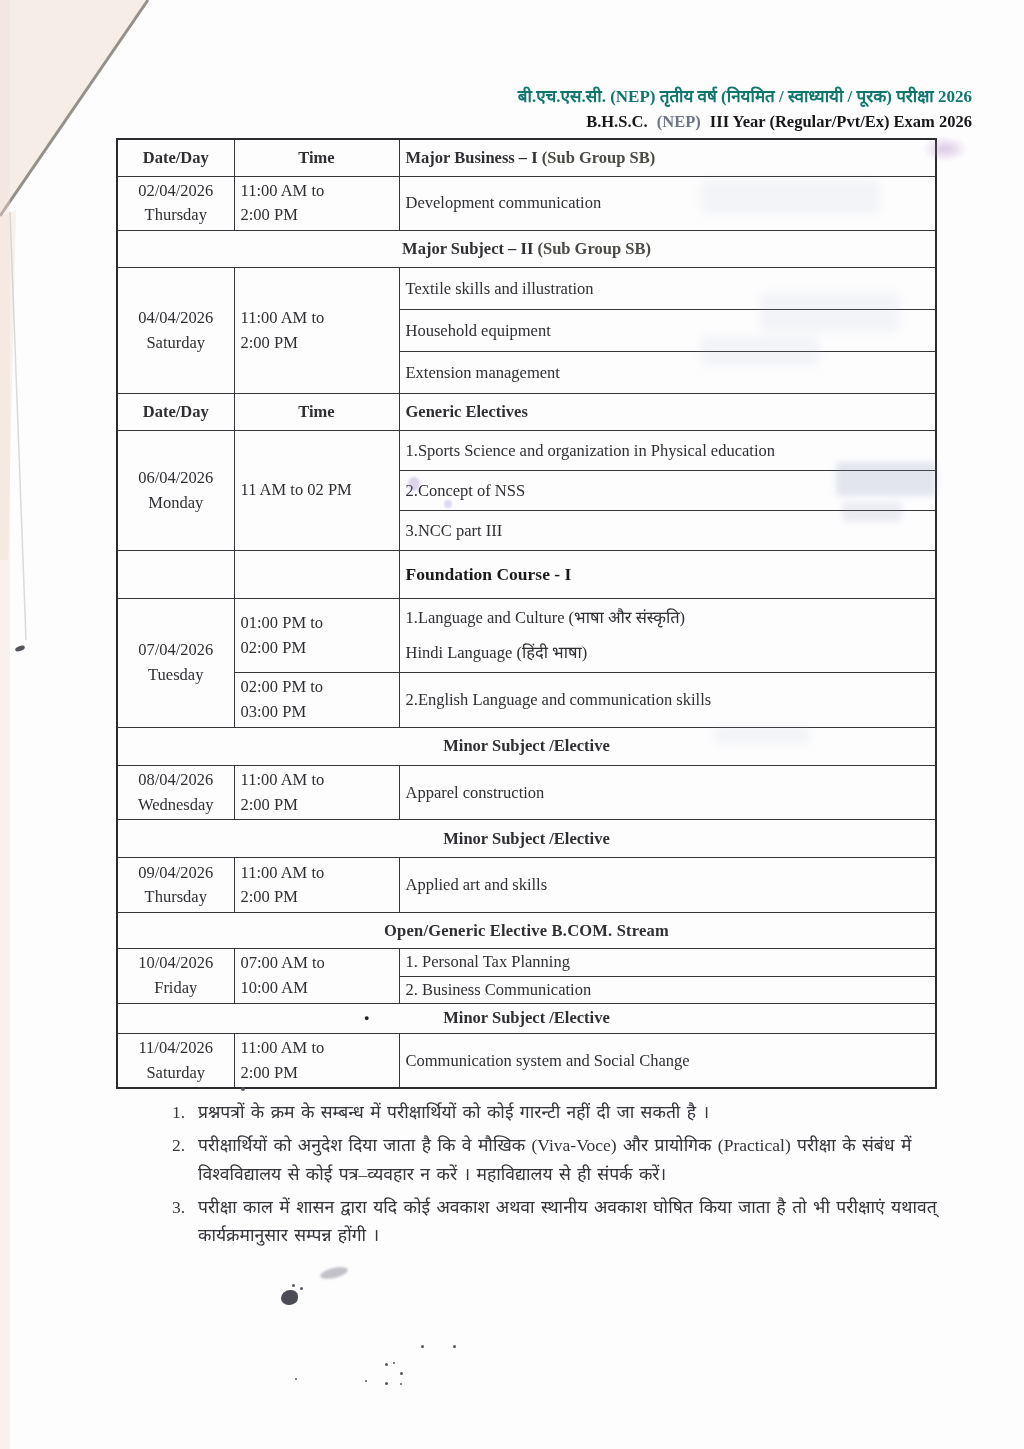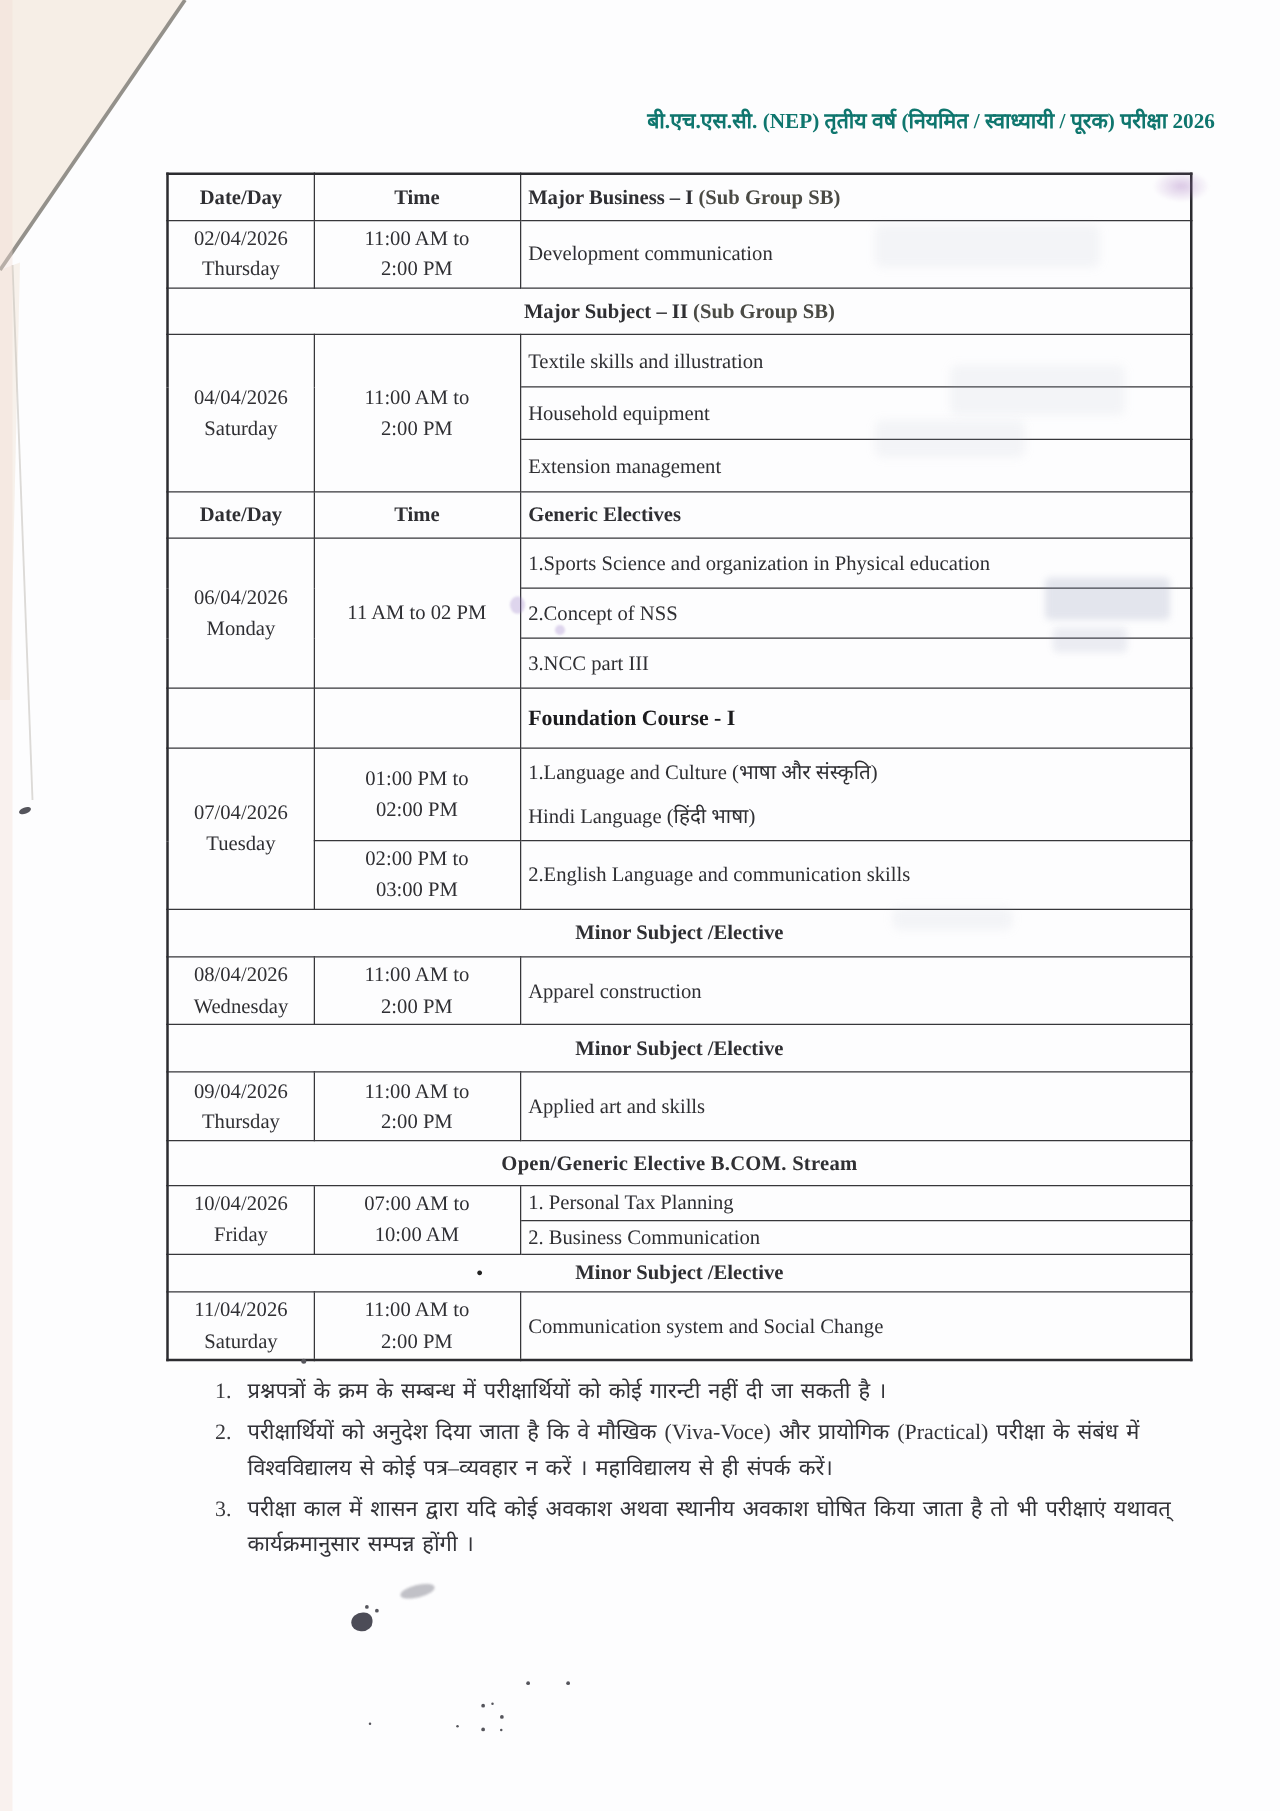--- a/index.html
+++ b/index.html
@@ -16,38 +16,38 @@
   
   .doc-header{position:absolute;right:52px;top:86px;text-align:right;line-height:1.35;}
   .hdr-line1{font-size:17px;font-weight:bold;color:#0f766e;
     font-family:"Liberation Serif","DejaVu Serif",serif;}
   .hdr-line2{font-size:16.5px;font-weight:bold;color:#17171a;margin-top:2px;}
   .hdr-line2 .part{margin-left:5px;}
   .hdr-line2 .nep{color:#6d7586;}
 
   
   table.timetable{
-    position:absolute;left:133px;top:138px;width:819px;
+    position:absolute;left:116px;top:138px;width:819px;
     border-collapse:collapse;table-layout:fixed;
     background:transparent;
   }
   table.timetable th,table.timetable td{
     border:1.6px solid #36363a;
     padding:2px 6px;
     vertical-align:middle;
     color:#2f2f33;
     font-size:16.5px;
     overflow:hidden;
   }
   table.timetable{border:2.4px solid #2c2c30;}
   th.c-head{font-size:18px;font-weight:bold;color:#161619;text-align:center;}
   th.c-head-subject{text-align:left;padding-left:9px;}
   th.c-head-subject .sub{font-weight:bold;color:#4b4b45;}
   .c-date{text-align:center;line-height:1.5;color:#2b2b2e;}
-  .c-time{text-align:center;white-space:pre-line;line-height:1.5;color:#2b2b2e;}
+  .c-time{text-align:left;white-space:pre-line;line-height:1.5;color:#2b2b2e;}
   .c-subject{padding-left:10px;}
   .c-subject-bottom{vertical-align:bottom;padding-bottom:7px;}
   .c-section{text-align:center;font-weight:bold;font-size:17.5px;color:#1a1a1d;position:relative;}
   .c-section .sub{font-weight:bold;color:#4b4b45;}
   .c-open{font-size:20.5px;letter-spacing:.2px;}
   .t-fade{color:#98989b;}
   .t-mid{color:#595a5e;margin-left:31px;}
   .two-line{line-height:2.1;}
   .bullet{position:absolute;left:246px;top:50%;transform:translateY(-50%);
     font-size:9px;color:#222;}
@@ -79,20 +79,25 @@
   <svg class="corner-fold" width="230" height="660">
     <polygon points="0,0 148,0 0,216" fill="#f6eee6"></polygon>
     <polygon points="0,216 16,210 8,560 0,560" fill="#f4ece4" opacity="0.75"></polygon>
     <line x1="148" y1="0" x2="0" y2="216" stroke="#94918b" stroke-width="3"></line>
     <line x1="10" y1="212" x2="26" y2="640" stroke="#bcb8b1" stroke-width="1.5" opacity="0.5"></line>
   </svg>
   <div class="edge-tint"></div>
 
   <div class="doc-header">
     <div class="hdr-line1">बी.एच.एस.सी. (NEP) तृतीय वर्ष (नियमित / स्वाध्यायी / पूरक) परीक्षा 2026</div>
+    <div class="hdr-line2">
+      <span class="part">B.H.S.C.</span>
+      <span class="part nep">(NEP)</span>
+      <span class="part">III Year (Regular/Pvt/Ex) Exam 2026</span>
+    </div>
   </div>
 
   <table class="timetable">
     <colgroup>
       <col style="width:117px">
         <col style="width:165px">
         <col style="width:537px">
     </colgroup>
 
     <tbody>

